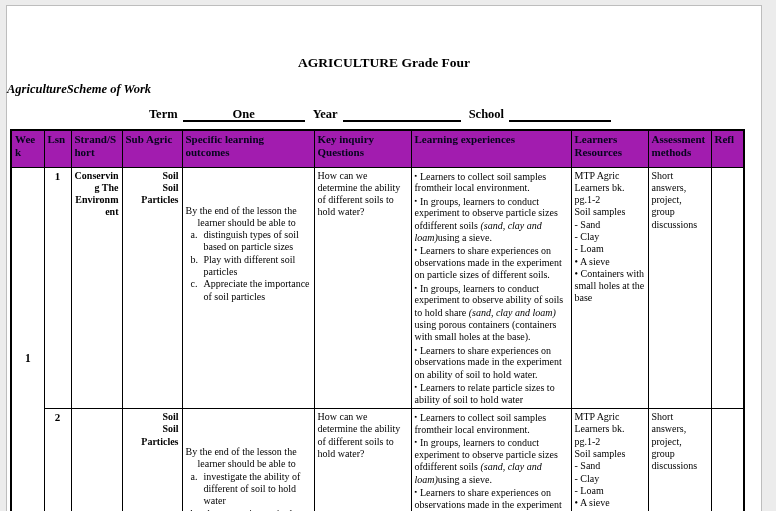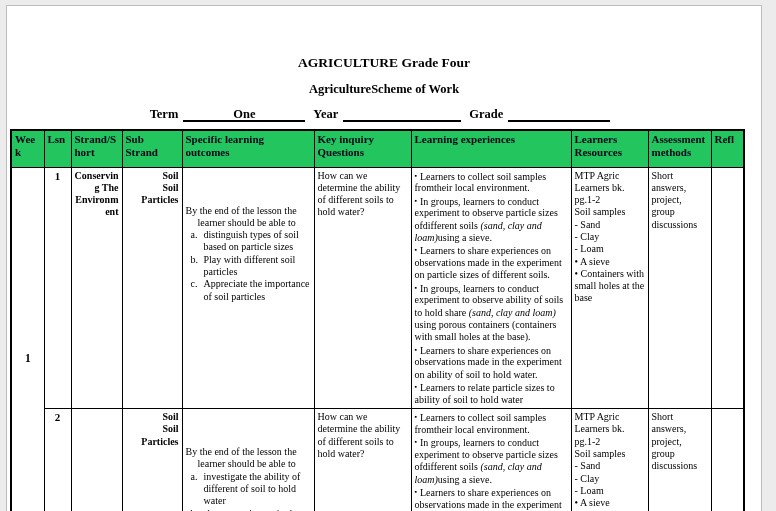--- a/index.html
+++ b/index.html
@@ -13,22 +13,22 @@
     position: absolute; left: 6px; top: 5px;
     width: 756px; height: 740px;
     background: #ffffff;
     border: 1px solid #bdbdbd;
   }
   .doc-title {
     margin-top: 49px; text-align: center;
     font-weight: bold; font-size: 13.5px;
   }
   .doc-subtitle {
-    margin-top: 11px; text-align: center;
-    font-weight: bold; font-size: 12.5px;
+    margin-top: 11px; text-align: left;
+    font-weight: bold; font-size: 12.5px; font-style: italic;
   }
   .term-line {
     margin-top: 10px; text-align: center;
     font-weight: bold; font-size: 12.5px; white-space: nowrap;
   }
   .term-line .lbl { display: inline-block; vertical-align: bottom; }
   .blank {
     display: inline-block; vertical-align: bottom;
     border-bottom: 2px solid #000;
     text-align: center; height: 15px;
@@ -46,21 +46,21 @@
     border: 2px solid #000;
   }
   .sow th, .sow td {
     border: 1px solid #000;
     vertical-align: top;
     padding: 2px 3px;
     overflow-wrap: break-word;
     word-break: break-word;
   }
   .sow thead th {
-    background: #22c55e;
+    background: #a21caf;
     color: #05051c;
     font-weight: bold; font-size: 11px; line-height: 12.5px;
     text-align: left; height: 37px;
   }
   .sow td { font-size: 10px; line-height: 12.3px; }
   tr.lesson-row-1 { height: 238px; }
   td.week {
     vertical-align: middle; text-align: center;
     font-weight: bold; font-size: 11.5px;
   }
@@ -73,41 +73,41 @@
   .blt { font-size: 7px; margin-right: 3px; vertical-align: 1.5px; }
 </style>
 </head>
 <body>
 
 <div class="page">
 
   <div class="doc-title">AGRICULTURE Grade Four</div>
   <div class="doc-subtitle">AgricultureScheme of Work</div>
 
-  <div class="term-line"><span class="lbl">Term</span><span class="blank blank-term"><span>One</span></span><span class="lbl">Year</span><span class="blank blank-year"><span></span></span><span class="lbl">Grade</span><span class="blank blank-school"><span></span></span></div>
+  <div class="term-line"><span class="lbl">Term</span><span class="blank blank-term"><span>One</span></span><span class="lbl">Year</span><span class="blank blank-year"><span></span></span><span class="lbl">School</span><span class="blank blank-school"><span></span></span></div>
 
   <table class="sow">
     <colgroup>
       <col style="width:33px">
         <col style="width:27px">
         <col style="width:51px">
       <col style="width:60px">
         <col style="width:132px">
         <col style="width:97px">
       <col style="width:160px">
         <col style="width:77px">
         <col style="width:63px">
       <col style="width:33px">
     </colgroup>
     <thead>
       <tr>
         <th>Week</th>
         <th>Lsn</th>
         <th>Strand/Short</th>
-        <th>Sub Strand</th>
+        <th>Sub Agric</th>
         <th>Specific learning outcomes</th>
         <th>Key inquiry Questions</th>
         <th>Learning experiences</th>
         <th>Learners Resources</th>
         <th>Assessment methods</th>
         <th>Refl</th>
       </tr>
     </thead>
     <tbody>
       <tr class="lesson-row-1">

